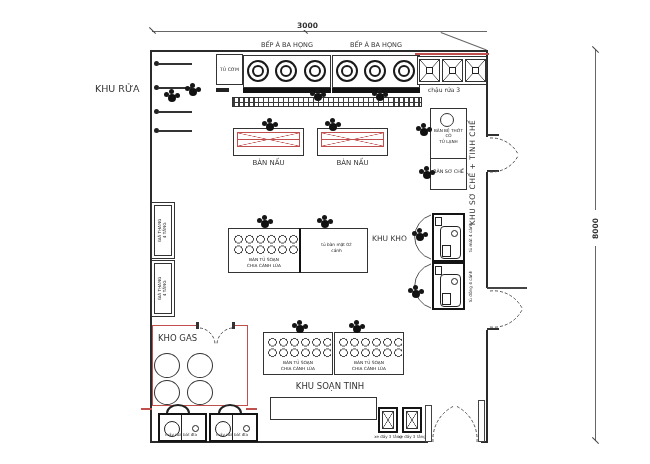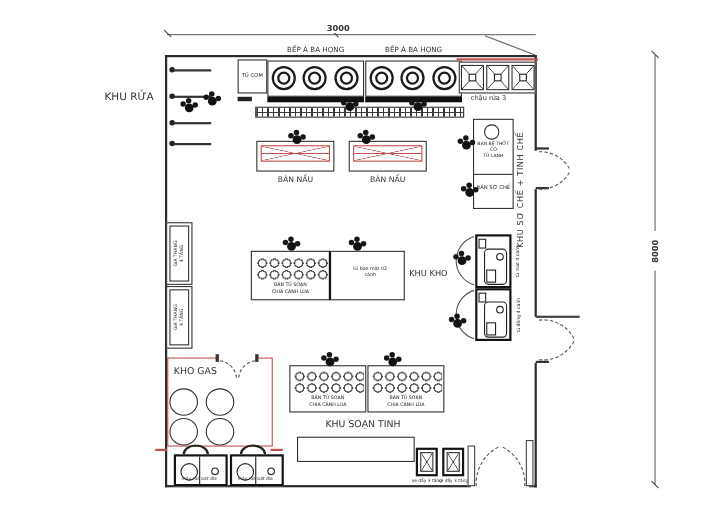--- a/index.html
+++ b/index.html
@@ -66,21 +66,21 @@
   <div class="wall" style="left:486px;top:50px;width:2px;height:87px;"></div>
   <div class="wall" style="left:486px;top:172px;width:2px;height:116px;"></div>
   <div class="wall" style="left:486px;top:330px;width:2px;height:113px;"></div>
   <div class="wall" style="left:150px;top:441px;width:278px;height:2px;"></div>
   <div class="wall" style="left:481px;top:441px;width:7px;height:2px;"></div>
 
   <div class="lbl" style="left:95px;top:83px;font-size:9.5px;">KHU RỬA</div>
   <div class="vflex" style="left:465px;top:80px;width:16px;height:185px;">
     <span class="rot lbl" style="position:static;font-size:7.5px;letter-spacing:0.5px;">KHU SƠ CHẾ + TINH CHẾ</span>
   </div>
-  <div class="lbl" style="left:372px;top:244px;font-size:7.5px;">KHU KHO</div>
+  <div class="lbl" style="left:372px;top:234px;font-size:7.5px;">KHU KHO</div>
   <div class="lbl" style="left:158px;top:333px;font-size:8.5px;">KHO GAS</div>
   <div class="lbl" style="left:280px;top:381px;width:100px;text-align:center;font-size:8.5px;">KHU SOẠN TINH</div>
 
   <div class="faucet" style="left:154px;top:61px;"></div>
   <div class="faucet" style="left:154px;top:85px;"></div>
   <div class="faucet" style="left:154px;top:109px;"></div>
   <div class="faucet" style="left:154px;top:128px;"></div>
 
   <div class="box" style="left:216px;top:54px;width:27px;height:31px;display:flex;align-items:center;justify-content:center;">
     <span class="ctr" style="font-size:4.6px;">TỦ CƠM</span>

